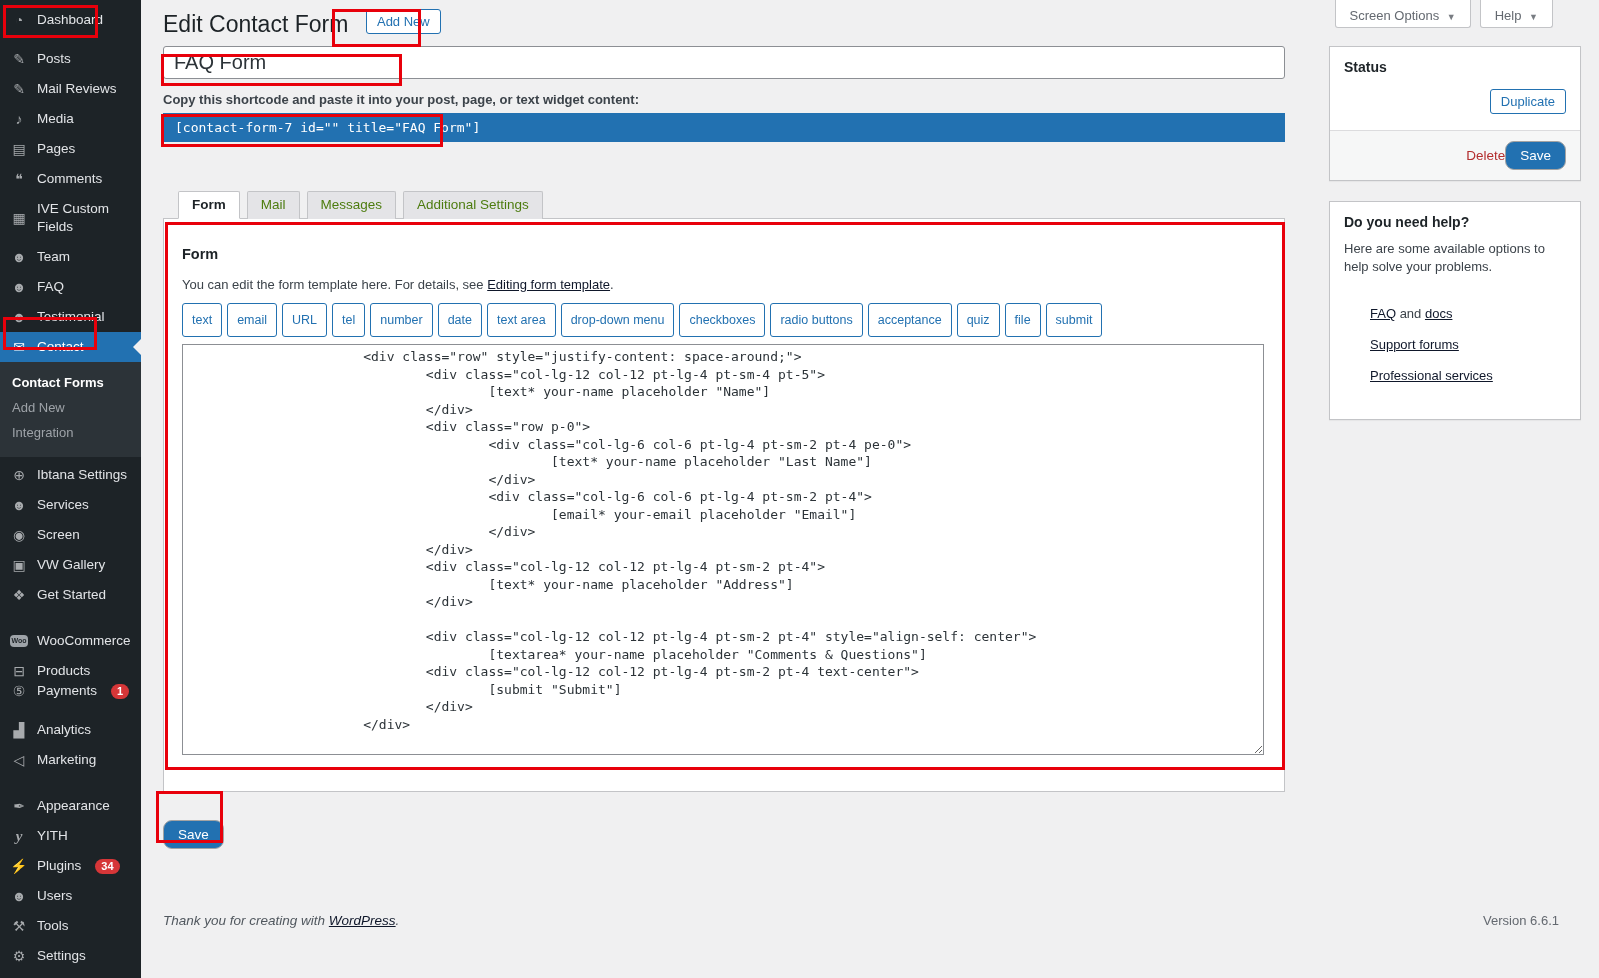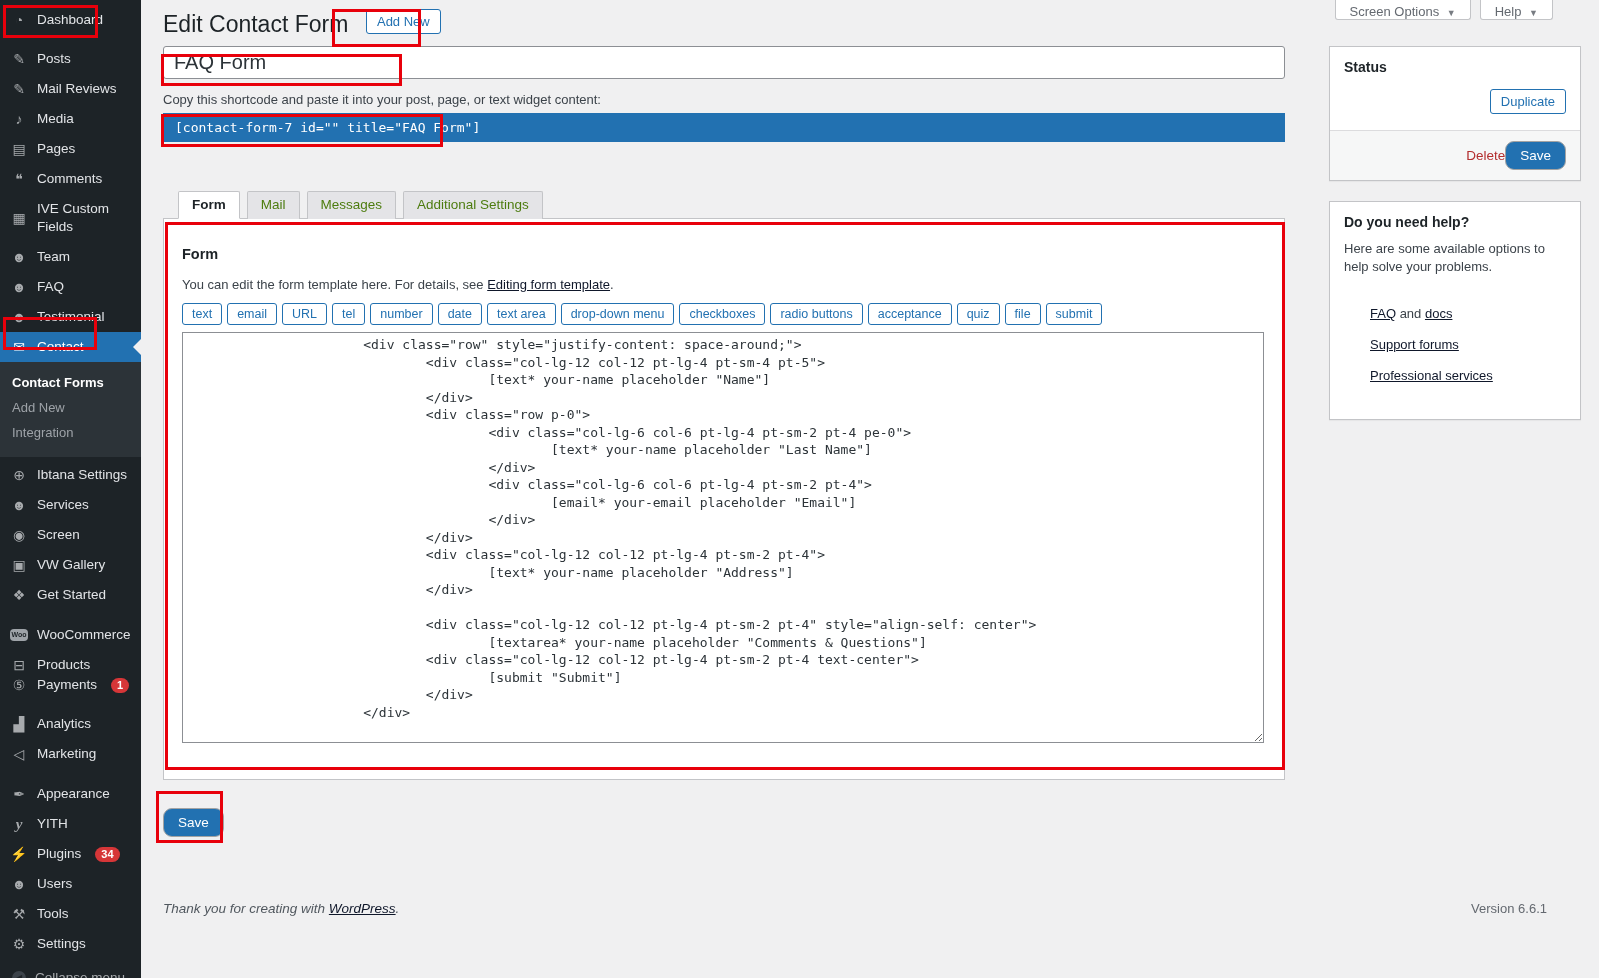--- a/index.html
+++ b/index.html
@@ -13,70 +13,70 @@
   
   .sidebar { width:141px; flex-shrink:0; background:#1d2327; color:#e2e4e7; padding-top:5px; }
   .sb-item { display:flex; align-items:center; gap:9px; padding:6px 8px 6px 10px;
              font-size:13.5px; line-height:18px; cursor:pointer; position:relative; color:#e2e4e7; }
   .sb-item .ico { width:18px; min-width:18px; text-align:center; color:#a7aaad; font-size:14px; line-height:16px; }
   .sb-item.active { background:#2271b1; color:#fff; }
   .sb-item.active .ico { color:#fff; }
   .sb-item .notch { position:absolute; right:0; top:50%; margin-top:-8px; width:0; height:0;
              border-top:8px solid transparent; border-bottom:8px solid transparent; border-right:8px solid #f0f0f1; }
   .sb-gap-sm { margin-top:9px; }
-  .sb-gap { margin-top:10px; }
+  .sb-gap { margin-top:16px; }
   .sb-tight-top { padding-bottom:1px; }
   .sb-tight-bot { padding-top:1px; }
   .submenu { background:#2c3338; padding:8px 0 12px; margin-bottom:3px; }
   .submenu-item { padding:4px 12px; font-size:13px; line-height:17px; color:#9ea3a8; cursor:pointer; }
   .submenu-item.current { color:#fff; font-weight:bold; }
   .badge { display:inline-block; margin-left:5px; background:#d63638; color:#fff; border-radius:9px;
            padding:1px 6px; font-size:11px; line-height:13px; font-weight:bold; }
   .ico.woo { font-size:7px; font-weight:bold; background:#9ea3a8; color:#1d2327; border-radius:4px; padding:3px 1px; line-height:6px; }
   .ico.yith { font-style:italic; font-family:"Liberation Serif", serif; font-weight:bold; font-size:15px; }
   .collapse-item { color:#a7aaad; margin-top:4px; }
   .collapse-item .ico { background:#3c434a; color:#1d2327; border-radius:50%; font-size:8px; line-height:14px; width:14px; min-width:14px; height:14px; margin-left:2px; }
 
   
   .content { flex:1; position:relative; padding:0 0 0 22px; }
 
   .top-tabs { position:absolute; top:0; right:46px; display:flex; gap:9px; z-index:5; }
   .top-tab { background:#fff; border:1px solid #c3c4c7; border-top:none; border-radius:0 0 3px 3px;
-             color:#646970; font-size:13px; padding:3px 14px 0; height:20px; cursor:pointer; }
+             color:#646970; font-size:13px; padding:3px 14px 0; height:28px; cursor:pointer; }
   .top-tab .chev { font-size:9px; color:#787c82; margin-left:4px; }
 
   .page-header { padding-top:9px; height:46px; }
   .page-header h1 { display:inline-block; margin:0; font-size:23px; font-weight:400; color:#1d2327; line-height:30px; }
   .btn-outline { background:#fff; border:1px solid #2271b1; color:#2271b1; border-radius:3px;
                  font-size:13px; padding:4px 10px; cursor:pointer; font-family:inherit; }
   .add-new { margin-left:14px; vertical-align:6px; }
 
   .columns { display:flex; align-items:flex-start; margin-top:0; }
   .main-col { width:1122px; }
   .rail { width:252px; margin-left:44px; padding-top:0; }
 
   .title-input { width:100%; height:33px; border:1px solid #8c8f94; border-radius:3px; background:#fff;
                  font-size:20px; color:#2c3338; padding:2px 10px; font-family:inherit; }
-  .hint { margin:13px 0 6px; font-size:13px; color:#3c434a; }
+  .hint { margin:13px 0 6px; font-size:13px; color:#3c434a;font-weight:bold; }
   .shortcode-bar { height:29px; background:#2271b1; color:#fff; display:flex; align-items:center;
                    padding:0 12px; font-family:"DejaVu Sans Mono", monospace; font-size:13px; }
 
   .tabs { display:flex; gap:7px; margin:49px 0 0 15px; position:relative; z-index:2; }
   .tab { background:#e4e4e7; border:1px solid #c3c4c7; border-bottom:none; color:#4d7c0f;
          font-size:13.5px; padding:5px 13px; line-height:16px; cursor:pointer; margin-bottom:-1px;
          border-radius:2px 2px 0 0; }
   .tab.active { background:#fff; font-weight:bold; color:#1d2327; border-bottom:1px solid #fff; }
 
   .panel { background:#fff; border:1px solid #c3c4c7; position:relative; z-index:1; padding:27px 20px 36px 18px; }
   .panel h2 { font-size:14.5px; font-weight:600; color:#1d2327; margin:0 0 15px; }
   .panel .desc { margin:0 0 11px; font-size:13px; color:#3c434a; }
   a.blue { color:#0f172a; text-decoration:underline; cursor:pointer; }
   .tag-row { display:flex; flex-wrap:wrap; gap:5px; margin-bottom:7px; }
   .tag-btn { background:#fff; border:1px solid #2271b1; color:#2271b1; border-radius:3px;
-             font-size:12.5px; padding:3px 9px; cursor:pointer; font-family:inherit; }
+             font-size:12.5px; padding:9px 9px; cursor:pointer; font-family:inherit; }
   .code-area { display:block; width:100%; height:411px; border:1px solid #8c8f94; background:#fff;
                font-family:"DejaVu Sans Mono", monospace; font-size:13px; line-height:17.5px; tab-size:8;
                color:#2c3338; padding:3px 8px; resize:vertical; white-space:pre; overflow:auto; }
 
   .btn-primary { background:#2271b1; border:1px solid #a3a3a3; color:#fff; border-radius:9px;
                  font-size:13.5px; padding:6px 14px; cursor:pointer; font-family:inherit; }
   .save-main { margin-top:28px; }
 
   
   .metabox { background:#fff; border:1px solid #c3c4c7; box-shadow:0 1px 1px rgba(0,0,0,.04); }
@@ -84,21 +84,21 @@
   .status-body { padding:8px 14px 16px; text-align:right; }
   .status-footer { background:#f6f7f7; border-top:1px solid #dcdcde; padding:10px 14px; display:flex;
                    justify-content:flex-end; align-items:center; }
   .delete-link { color:#b32d2e; font-size:13.5px; text-decoration:none; cursor:pointer; }
   .help-box { margin-top:20px; padding-bottom:20px; }
   .help-box p { margin:4px 0 30px; padding:0 14px; font-size:13px; line-height:18px; color:#3c434a; }
   .help-links { padding-left:40px; }
   .help-links .row { margin:0 0 16px; font-size:13px; }
 
   
-  .footer-row { display:flex; justify-content:space-between; align-items:center; margin-top:64px; padding-right:52px; }
+  .footer-row { display:flex; justify-content:space-between; align-items:center; margin-top:64px; padding-right:40px; }
   .thanks { font-style:italic; color:#50575e; font-size:13.5px; }
   .version { color:#646970; font-size:13px; }
 
   
   .ann { position:absolute; border:3px solid #e8000b; pointer-events:none; z-index:50; }
   #ann-dashboard { left:3px;   top:5px;   width:95px;  height:33px; }
   #ann-addnew    { left:332px; top:9px;   width:89px;  height:38px; }
   #ann-title     { left:161px; top:54px;  width:241px; height:32px; }
   #ann-shortcode { left:161px; top:114px; width:282px; height:33px; }
   #ann-contact   { left:3px;   top:317px; width:94px;  height:33px; }

